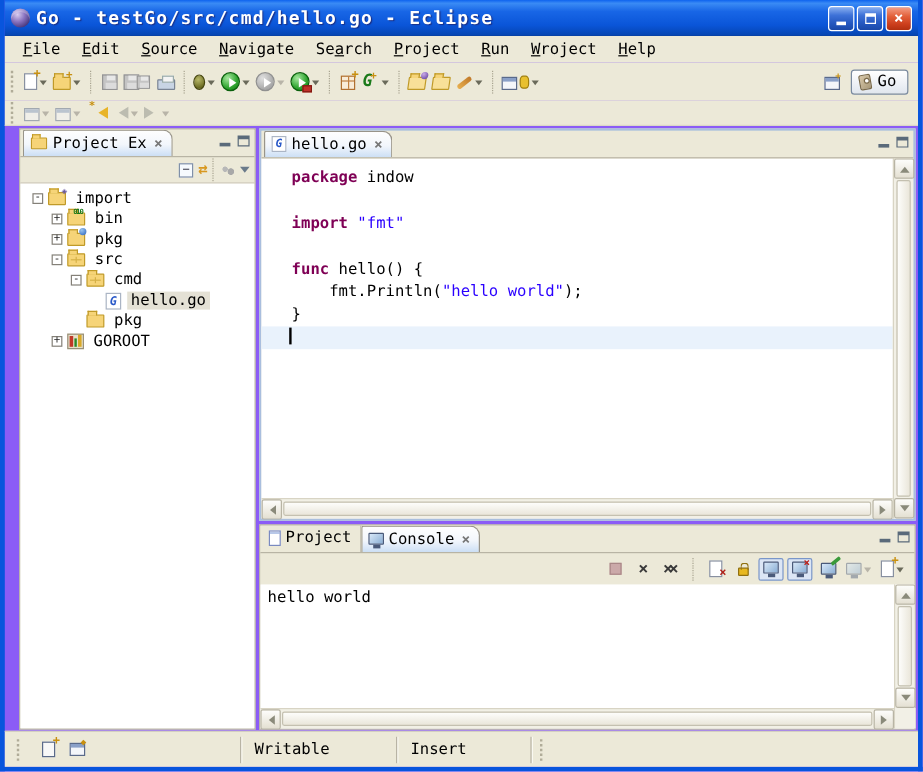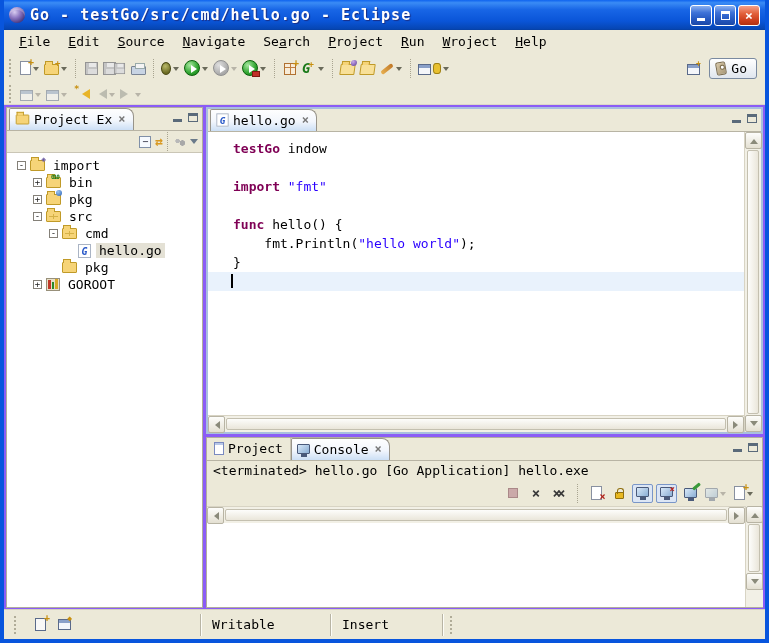--- a/index.html
+++ b/index.html
@@ -73,21 +73,21 @@
   .arrow.gold { border-right:8px solid #E8B428; }
   .star8 { color:#C89010; font-size:9px; font-weight:bold; position:relative; top:-6px; left:-2px; }
 
   .persp { position:absolute; right:8px; top:4px; display:flex; align-items:center; gap:6px; }
   .gobtn { display:flex; align-items:center; gap:5px; border:1px solid #7A8AA0; border-radius:3px; padding:2px 9px 2px 6px;
     background:linear-gradient(180deg,#FFFFFF,#E0E6EE); }
   .tag { width:10px; height:13px; background:linear-gradient(135deg,#D8C8A8,#A89878); border:1px solid #7A6A4A; border-radius:2px; transform:rotate(-10deg); position:relative; }
   .tag::before { content:""; position:absolute; top:2px; left:3px; width:3px; height:3px; border-radius:50%; background:#FFF; border:1px solid #7A6A4A; }
 
   
-  .main { flex:1; display:flex; padding:2px 2px 1px 2px; gap:3px; min-height:0; }
+  .main { flex:1; display:flex; padding:2px 2px 1px 12px; gap:3px; min-height:0; }
   .view { background:#ECE9D8; border:1px solid #B1AD9E; display:flex; flex-direction:column; min-height:0; }
   .leftview { width:197px; flex:0 0 197px; }
   .rightcol { flex:1; display:flex; flex-direction:column; gap:3px; min-width:0; }
   .editorview { flex:0 0 327px; border:2px solid #A9BEDE; }
   .consoleview { flex:1; }
 
   .vtabs { height:23px; flex:0 0 23px; display:flex; align-items:flex-end; background:#ECE9D8; border-bottom:1px solid #B8B4A4; position:relative; padding-left:2px; }
   .vtab { display:flex; align-items:center; gap:4px; padding:2px 7px 3px 5px; height:22px;
     border-right:1px solid #C8C4B4; white-space:nowrap; }
   .vtab.active { background:linear-gradient(180deg,#FEFEFE 0%,#F2F6FC 55%,#CCDFF5 100%);
@@ -408,21 +408,21 @@
             <span class="x">×</span>
           </span>
           <span class="vctrl">
             <span class="vmin"></span>
             <span class="vmax"></span>
           </span>
         </div>
         <div class="edbody">
           <div class="codecol">
             <div class="code">
-              <div class="cline"><span class="kw">testGo</span><span> indow</span></div>
+              <div class="cline"><span class="kw">package</span><span> indow</span></div>
               <div class="cline"></div>
               <div class="cline"><span class="kw">import</span><span> </span><span class="str">"fmt"</span></div>
               <div class="cline"></div>
               <div class="cline"><span class="kw">func</span><span> hello() {</span></div>
               <div class="cline"><span>    fmt.Println(</span><span class="str">"hello world"</span><span>);</span></div>
               <div class="cline"><span>}</span></div>
               <div class="cline cur" style="padding-left:23px;"><span class="caret"></span></div>
             </div>
             <div class="hscroll">
               <span class="sbtn">
@@ -455,21 +455,20 @@
           <span class="vtab active">
             <span class="mon"></span>
             <span>Console</span>
             <span class="x">×</span>
           </span>
           <span class="vctrl">
             <span class="vmin"></span>
             <span class="vmax"></span>
           </span>
         </div>
-        <div class="constatus">&lt;terminated&gt; hello.go [Go Application] hello.exe</div>
         <div class="contbar">
           <span class="tb">
               <span class="sqterm"></span>
             </span>
           <span class="tb">
               <span class="cx">×</span>
             </span>
           <span class="tb">
               <span class="cx dbl">××</span>
             </span>
@@ -501,20 +500,21 @@
             </span>
           <span class="tb">
               <span class="pg pgx">
                 <span class="po">+</span>
               </span>
               <span class="dd"></span>
             </span>
         </div>
         <div class="conbody">
           <div class="conout">
+            <div class="context">hello world</div>
             <div class="hscroll">
               <span class="sbtn">
                   <span class="tri l"></span>
                 </span>
               <span class="sthumb-h"></span>
               <span class="sbtn">
                   <span class="tri r"></span>
                 </span>
             </div>
           </div>

